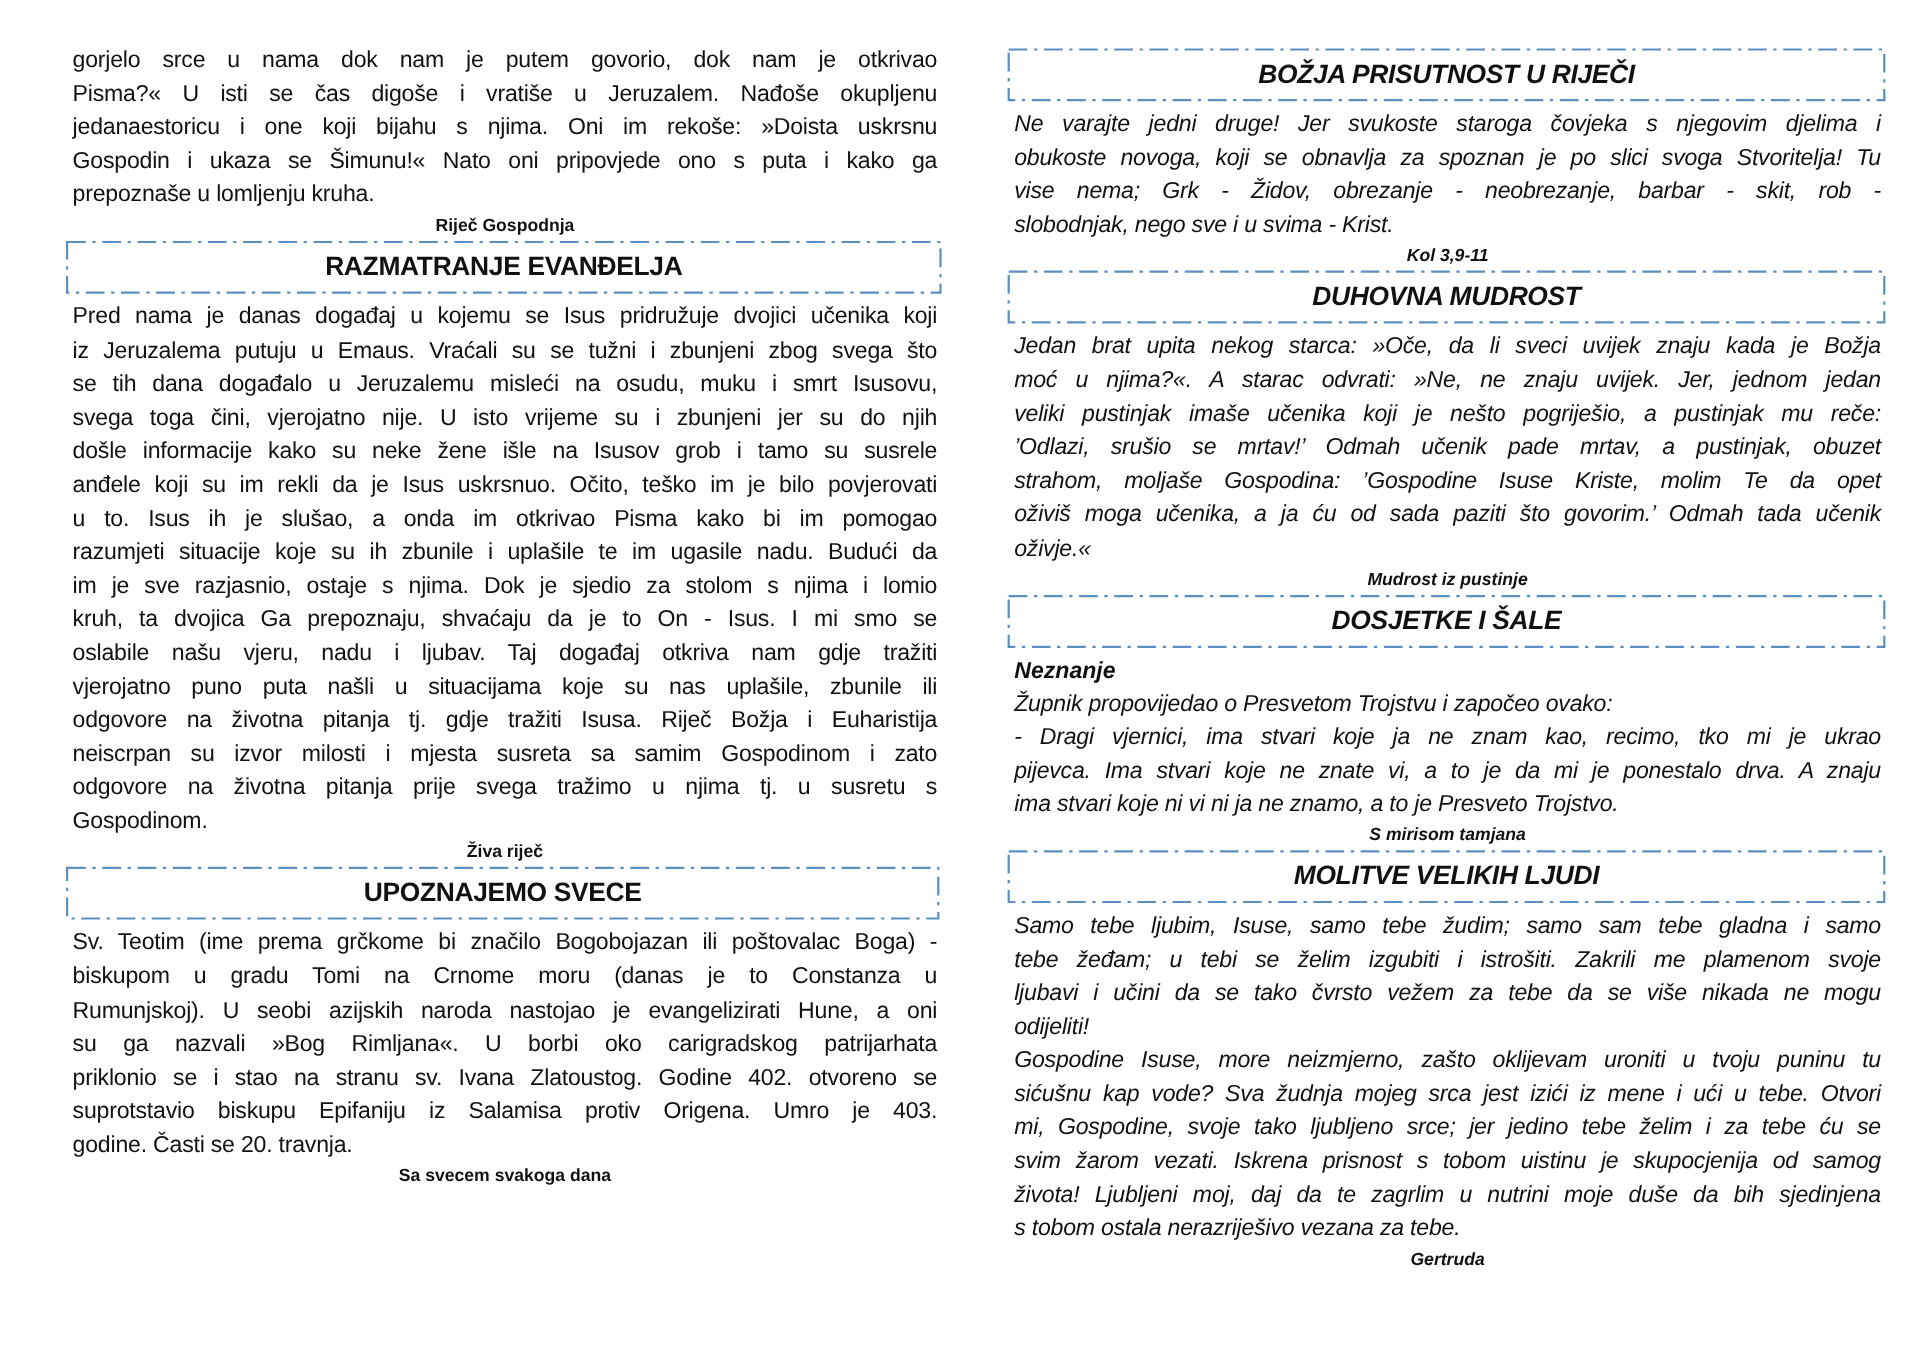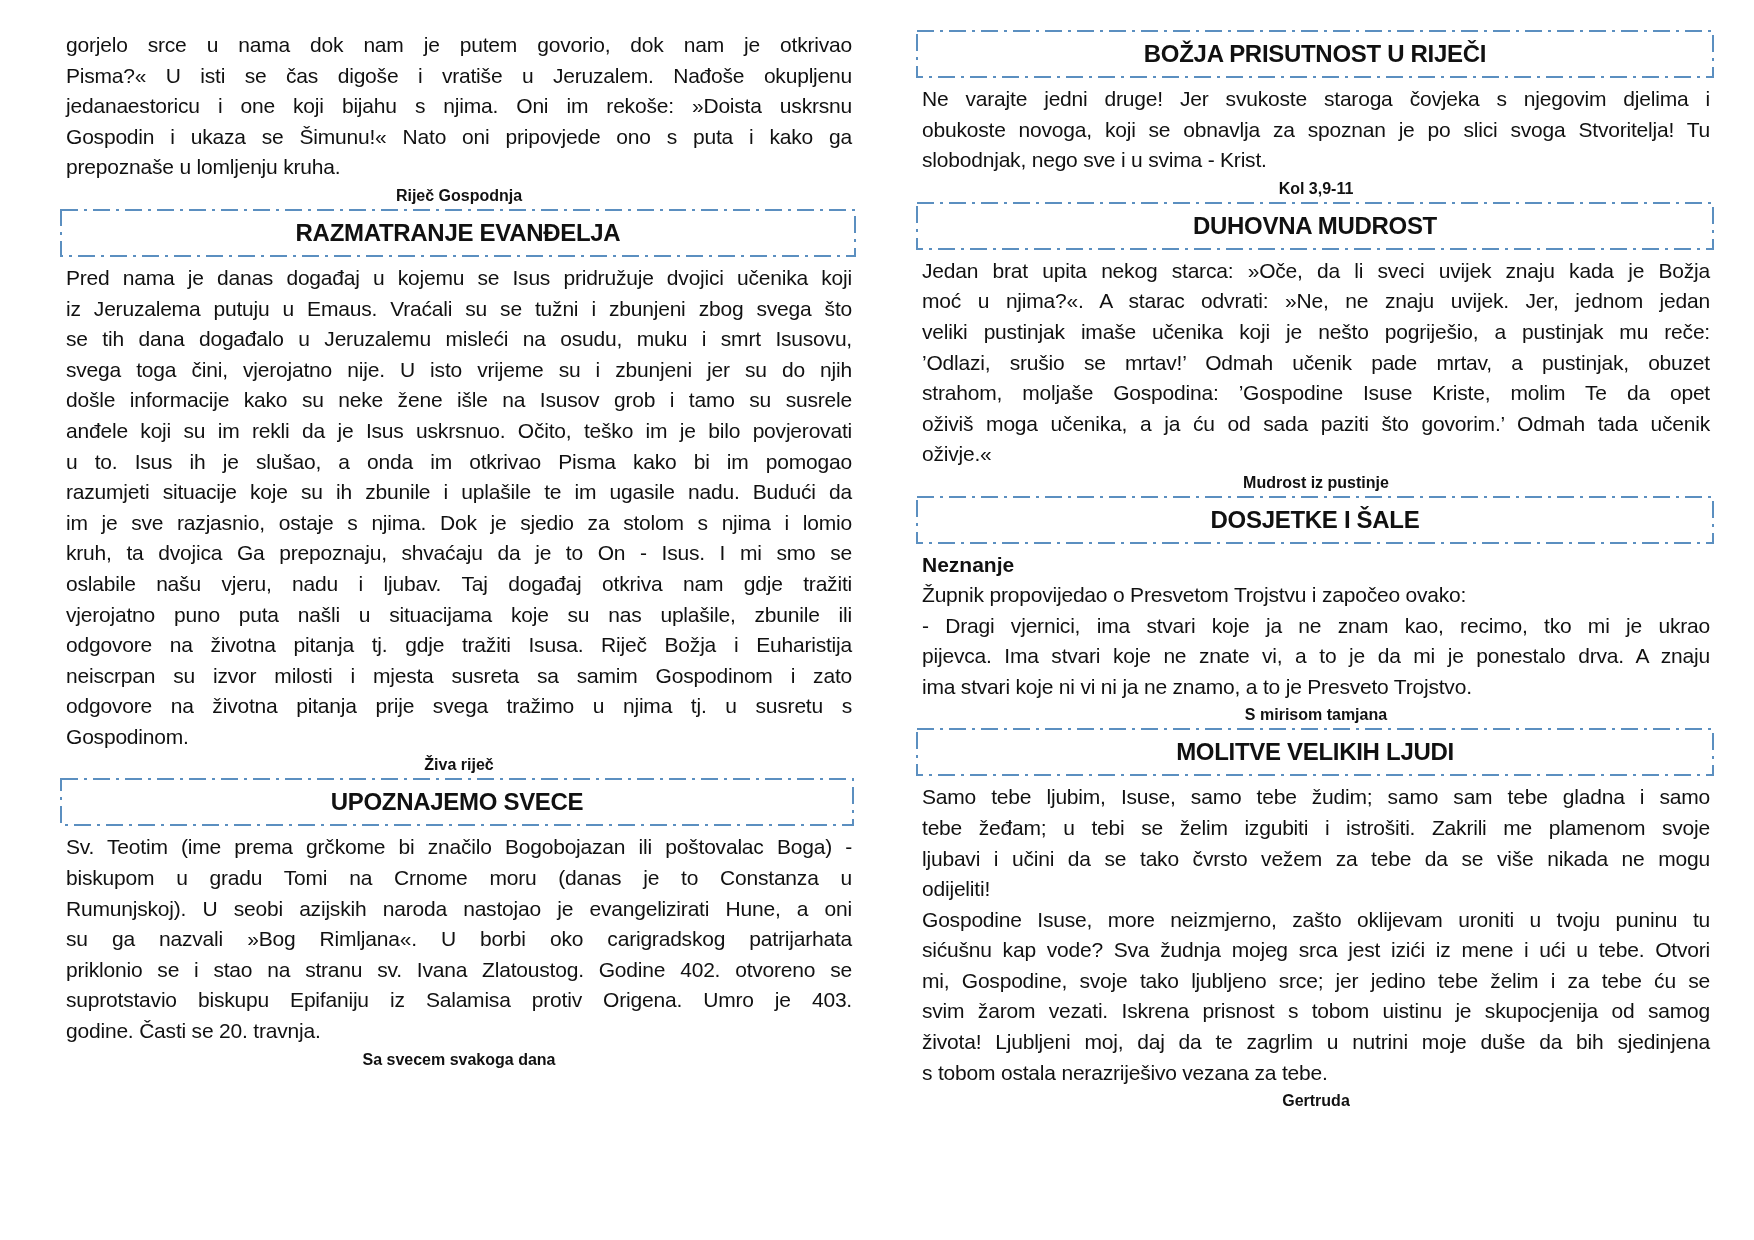--- a/index.html
+++ b/index.html
@@ -1,20 +1,20 @@
 <!DOCTYPE html>
 <html><head>
 <meta charset="utf-8">
 <style>
   html, body { margin: 0; padding: 0; background: #ffffff; }
   body { width: 1754px; height: 1240px; position: relative; overflow: hidden;
          font-family: "Liberation Sans", "DejaVu Sans", sans-serif; color: #111; }
   .col { position: absolute; }
-  #col-left { left: 66px; top: 30px; width: 786px; }
-  #col-right { left: 922px; top: 30px; width: 788px; }
+  #col-left { left: 66px; top: 40px; width: 786px; }
+  #col-right { left: 922px; top: 44px; width: 788px; font-style: italic; }
   .para { font-size: 21px; line-height: 30.6px; text-align: justify; margin: 0; letter-spacing: -0.2px; }
   .para .line { display: block; text-align: justify; text-align-last: justify; white-space: nowrap; }
   .para .line.last { text-align-last: left; }
   .source { font-size: 16px; font-weight: bold; text-align: center; margin: 0; line-height: 26px; }
   .box { position: relative; height: 48px; margin-left: -6px; margin-right: -4px;
          display: flex; align-items: center; justify-content: center; }
   .box svg.frame { position: absolute; left: 0; top: 0; width: 100%; height: 100%; overflow: visible; }
   .box .title { position: relative; font-size: 24px; font-weight: bold; letter-spacing: -0.3px; }
   .subhead { font-size: 21px; font-weight: bold; line-height: 30px; margin: 0; }
   .gap-s { height: 6px; }
@@ -82,20 +82,21 @@
   <div class="box">
     <svg class="frame" viewBox="0 0 798 48">
         <rect x="1" y="1" width="796" height="46" fill="none" stroke="#5b8fc0" stroke-width="2" stroke-dasharray="17 6 3 6"></rect>
       </svg>
     <span class="title">BOŽJA PRISUTNOST U RIJEČI</span>
   </div>
   <div class="gap-s"></div>
   <div class="para">
       <span class="line">Ne varajte jedni druge! Jer svukoste staroga čovjeka s njegovim djelima i</span>
       <span class="line">obukoste novoga, koji se obnavlja za spoznan je po slici svoga Stvoritelja! Tu</span>
+      <span class="line">vise nema; Grk - Židov, obrezanje - neobrezanje, barbar - skit, rob -</span>
       <span class="line last">slobodnjak, nego sve i u svima - Krist.</span>
     </div>
   <p class="source">Kol 3,9-11</p>
 
   <div class="box">
     <svg class="frame" viewBox="0 0 798 48">
         <rect x="1" y="1" width="796" height="46" fill="none" stroke="#5b8fc0" stroke-width="2" stroke-dasharray="17 6 3 6"></rect>
       </svg>
     <span class="title">DUHOVNA MUDROST</span>
   </div>

